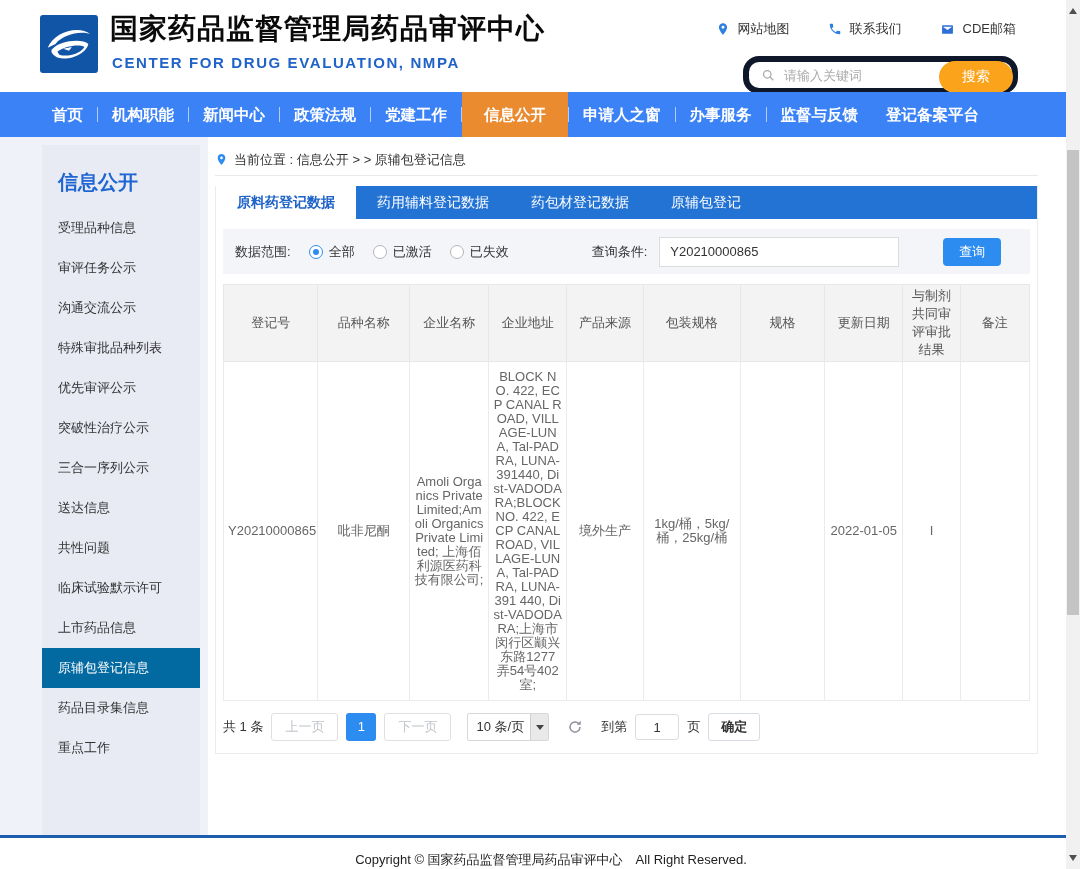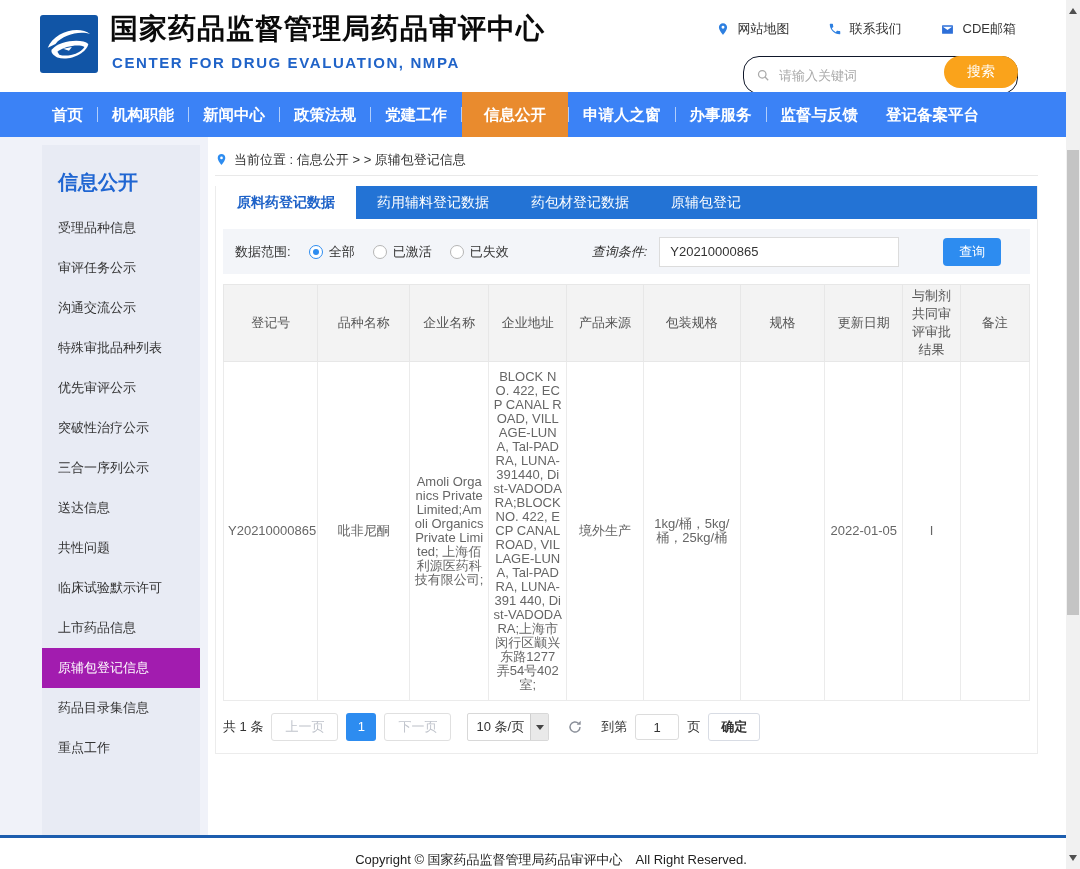--- a/index.html
+++ b/index.html
@@ -7,53 +7,53 @@
   .page { position:relative; width:1080px; height:869px; background:#fff; overflow:hidden; }
 
   
   .top-header { position:absolute; top:0; left:0; width:1066px; height:92px; background:#fff; }
   .logo { position:absolute; left:40px; top:15px; width:58px; height:58px; background:#1155a6; border-radius:3px; cursor:pointer; }
   .brand-title { position:absolute; left:110px; top:10px; font-size:28px; font-weight:bold; color:#0a0a0a; letter-spacing:1px; white-space:nowrap; }
   .brand-sub { position:absolute; left:112px; top:54px; font-size:15px; font-weight:bold; color:#2063c8; letter-spacing:1.6px; white-space:nowrap; }
   .header-links { position:absolute; top:20px; right:50px; display:flex; gap:38px; }
   .hlink { display:flex; align-items:center; gap:8px; font-size:13px; color:#333; cursor:pointer; }
   .hlink svg { display:block; }
-  .search-row { position:absolute; top:56px; left:743px; width:275px; height:38px; border:1px solid #0f172a; border-radius:16px; background:#fff; display:flex; align-items:center; padding-left:12px; }
+  .search-row { position:absolute; top:56px; left:743px; width:275px; height:38px; border:6px solid #0f172a; border-radius:16px; background:#fff; display:flex; align-items:center; padding-left:12px; }
   .search-row input { border:none; outline:none; flex:1; font-size:13px; color:#333; background:transparent; margin-left:8px; font-family:inherit; }
   .search-row input::placeholder { color:#aaa; }
   .search-btn { position:absolute; right:-1px; top:-1px; height:32px; width:74px; background:#faa31b; border:none; border-radius:16px; color:#fff; font-size:14px; cursor:pointer; font-family:inherit; }
 
   
   .nav { position:absolute; top:92px; left:0; width:1066px; height:45px; background:#3b82f6; display:flex; align-items:center; padding-left:38px; }
   .nav-item { color:#fff; font-size:15.5px; font-weight:bold; padding:0 14px; height:45px; line-height:45px; cursor:pointer; white-space:nowrap; }
   .nav-item.active { background:#e98b2e; padding:0 22px; }
   .nav-sep { width:1px; height:15px; background:rgba(255,255,255,.6); }
 
   
   .body-area { position:absolute; top:137px; left:0; width:1066px; height:698px; background:#fff; }
   .left-strip { position:absolute; left:0; top:0; width:208px; height:698px; background:#f0f2f9; }
   .sidebar { position:absolute; left:42px; top:8px; width:158px; height:690px; background:#e8ebf4; }
   .sidebar-title { padding:24px 0 12px 16px; font-size:20px; font-weight:bold; color:#2066d2; }
   .sidebar-item { height:40px; line-height:40px; padding-left:16px; font-size:13px; color:#333; cursor:pointer; white-space:nowrap; }
-  .sidebar-item.active { background:#a21caf; color:#fff; }
+  .sidebar-item.active { background:#0369a1; color:#fff; }
 
   .main { position:absolute; left:215px; top:13px; width:823px; }
   .breadcrumb { height:26px; display:flex; align-items:center; gap:6px; font-size:13px; color:#333; border-bottom:1px solid #e9e9e9; padding-bottom:6px; }
 
   .panel { margin-top:10px; border:1px solid #ececec; border-top:none; background:#fff; }
   .tabs { height:33px; background:#2373d5; display:flex; }
   .tab { padding:0 21px; line-height:33px; color:#fff; font-size:14px; cursor:pointer; white-space:nowrap; }
   .tab.active { background:#fff; color:#1e62c8; font-weight:bold; }
 
   .filter { margin:10px 7px 0; height:45px; background:#f3f5f9; display:flex; align-items:center; font-size:13px; color:#333; padding:0 12px; }
   .radio { display:flex; align-items:center; gap:6px; margin-left:18px; cursor:pointer; }
   .rdot { width:14px; height:14px; border-radius:50%; border:1px solid #b5b5b5; background:#fff; position:relative; }
   .rdot.sel { border-color:#2d8cf0; }
   .rdot.sel::after { content:""; position:absolute; left:3px; top:3px; width:6px; height:6px; border-radius:50%; background:#2d8cf0; }
-  .query-label { margin-left:83px;font-style:italic; }
+  .query-label { margin-left:83px; }
   .query-input { margin-left:12px; width:240px; height:30px; border:1px solid #dcdcdc; background:#fff; padding:0 10px; font-size:13px; color:#333; outline:none; font-family:inherit; }
   .query-btn { margin-left:44px; width:58px; height:28px; background:#2d8cf0; border:none; border-radius:4px; color:#fff; font-size:13px; cursor:pointer; font-family:inherit; }
 
   .table-wrap { margin:10px 7px 0; }
   table { width:100%; border-collapse:collapse; table-layout:fixed; }
   th { background:#f3f3f3; border:1px solid #e7e7e7; font-weight:normal; color:#555; font-size:13px; height:60px; padding:2px 3px; text-align:center; line-height:18px; }
   td { border:1px solid #ebebeb; color:#666; font-size:13px; text-align:center; padding:8px 4px; line-height:14px; vertical-align:middle; }
   td.breakall { word-break:break-all; }
 
   .pagination { display:flex; align-items:center; margin:12px 7px; gap:8px; font-size:13px; color:#333; }

